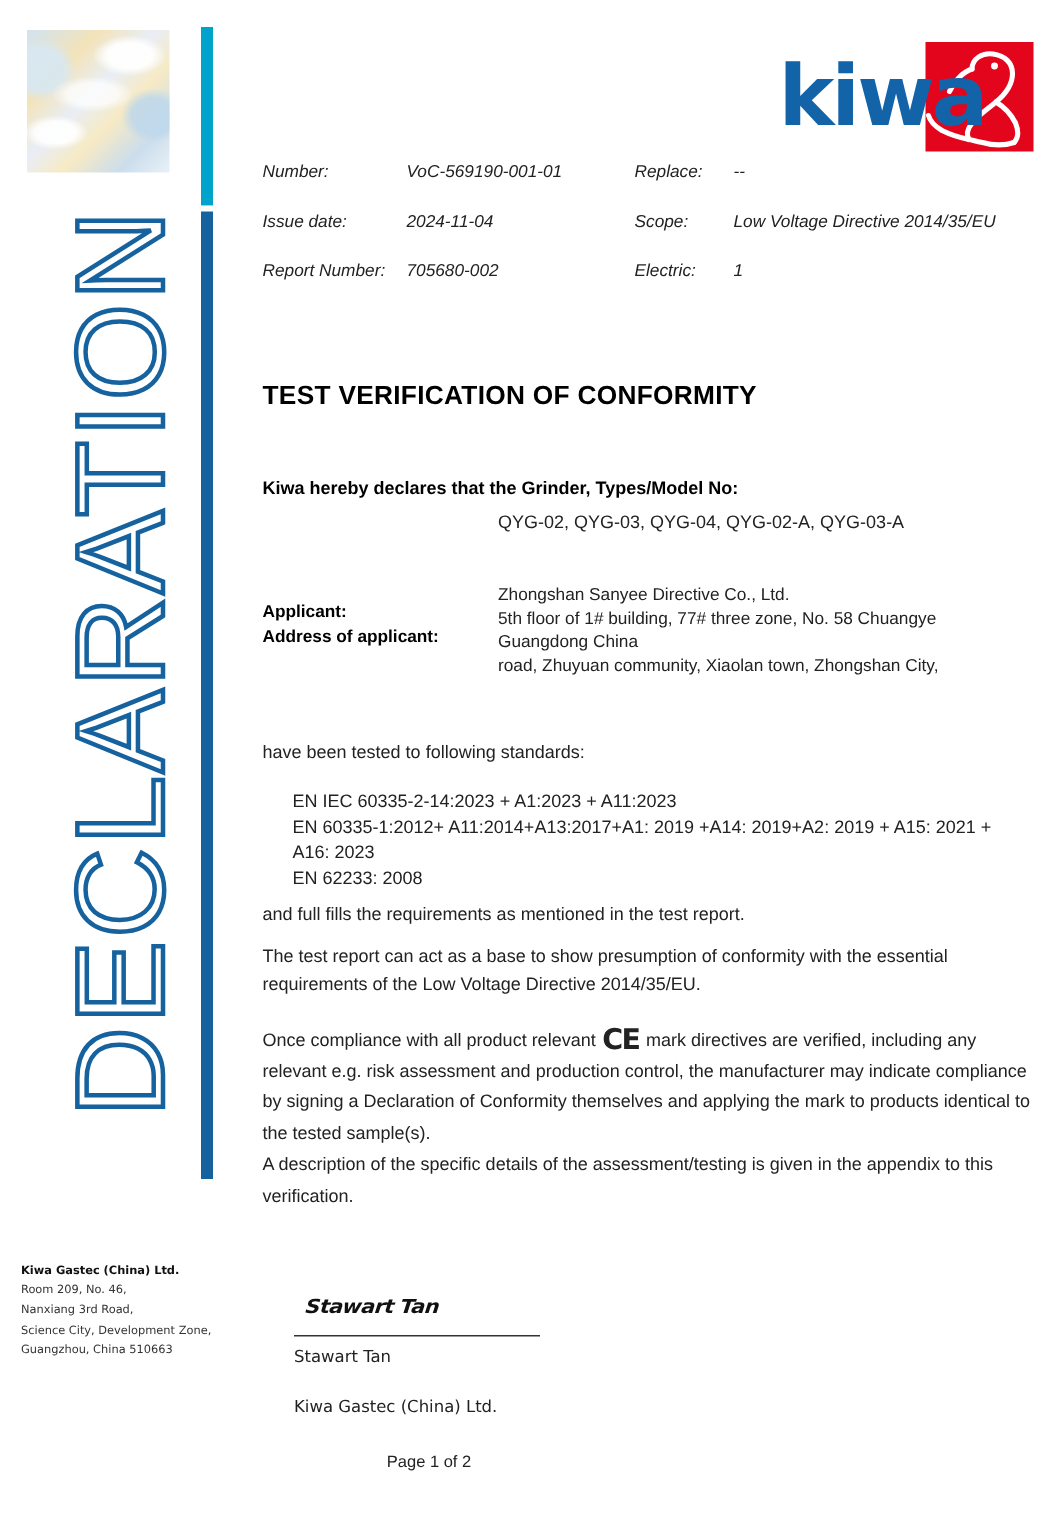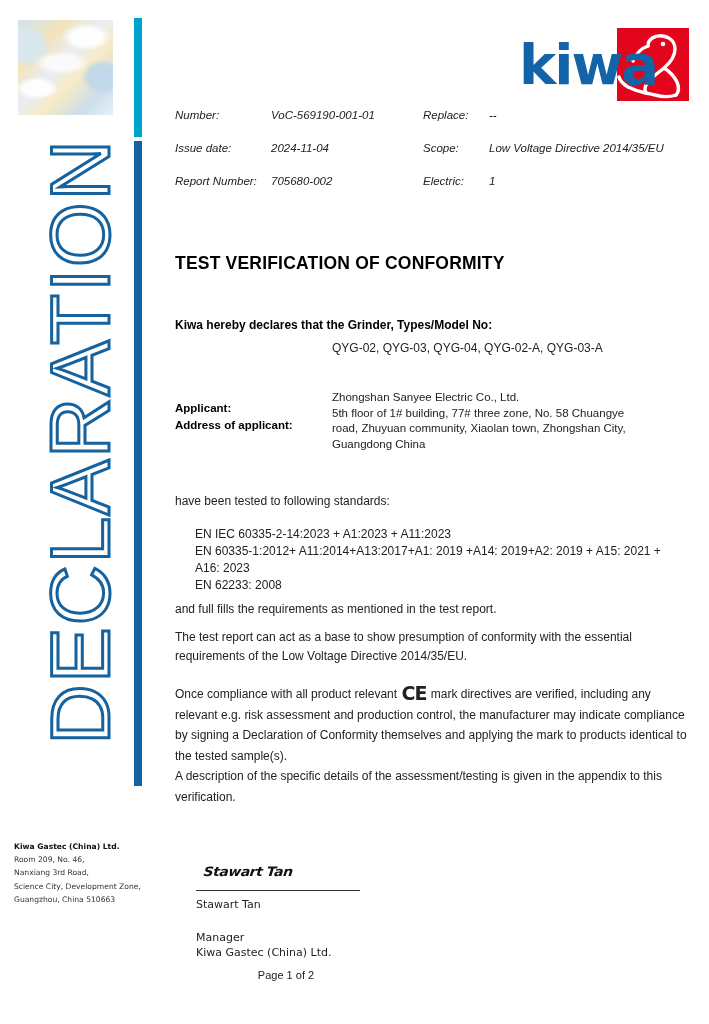--- a/index.html
+++ b/index.html
@@ -246,24 +246,24 @@
 
   <div id="declare-line">Kiwa hereby declares that the Grinder, Types/Model No:</div>
   <div id="models">QYG-02, QYG-03, QYG-04, QYG-02-A, QYG-03-A</div>
 
   <div id="applicant">
     <div class="labels">
       <div>Applicant:</div>
       <div>Address of applicant:</div>
     </div>
     <div class="values">
-      <div>Zhongshan Sanyee Electric Co., Ltd.</div>
+      <div>Zhongshan Sanyee Directive Co., Ltd.</div>
       <div>5th floor of 1# building, 77# three zone, No. 58 Chuangye</div>
+      <div>Guangdong China</div>
       <div>road, Zhuyuan  community, Xiaolan town, Zhongshan City,</div>
-      <div>Guangdong China</div>
     </div>
   </div>
 
   <div id="standards">
     <div class="intro">have been tested to following standards:</div>
     <div class="std">EN IEC 60335-2-14:2023 + A1:2023 + A11:2023</div>
     <div class="std">EN 60335-1:2012+ A11:2014+A13:2017+A1: 2019 +A14: 2019+A2: 2019 + A15: 2021 +</div>
     <div class="std">A16: 2023</div>
     <div class="std">EN 62233: 2008</div>
   </div>
@@ -287,18 +287,17 @@
   <div>Nanxiang 3rd Road,</div>
   <div>Science City, Development Zone,</div>
   <div>Guangzhou, China 510663</div>
 </div>
 
 <div id="sign">
   <div id="sign-script">Stawart Tan</div>
   <div id="sign-rule"></div>
   <div id="sign-name">Stawart Tan</div>
   <div id="sign-role">
-    <div>Manager</div>
     <div>Kiwa Gastec (China) Ltd.</div>
   </div>
 </div>
 
 <div id="page-num">Page 1 of 2</div>
 
 </body></html>

